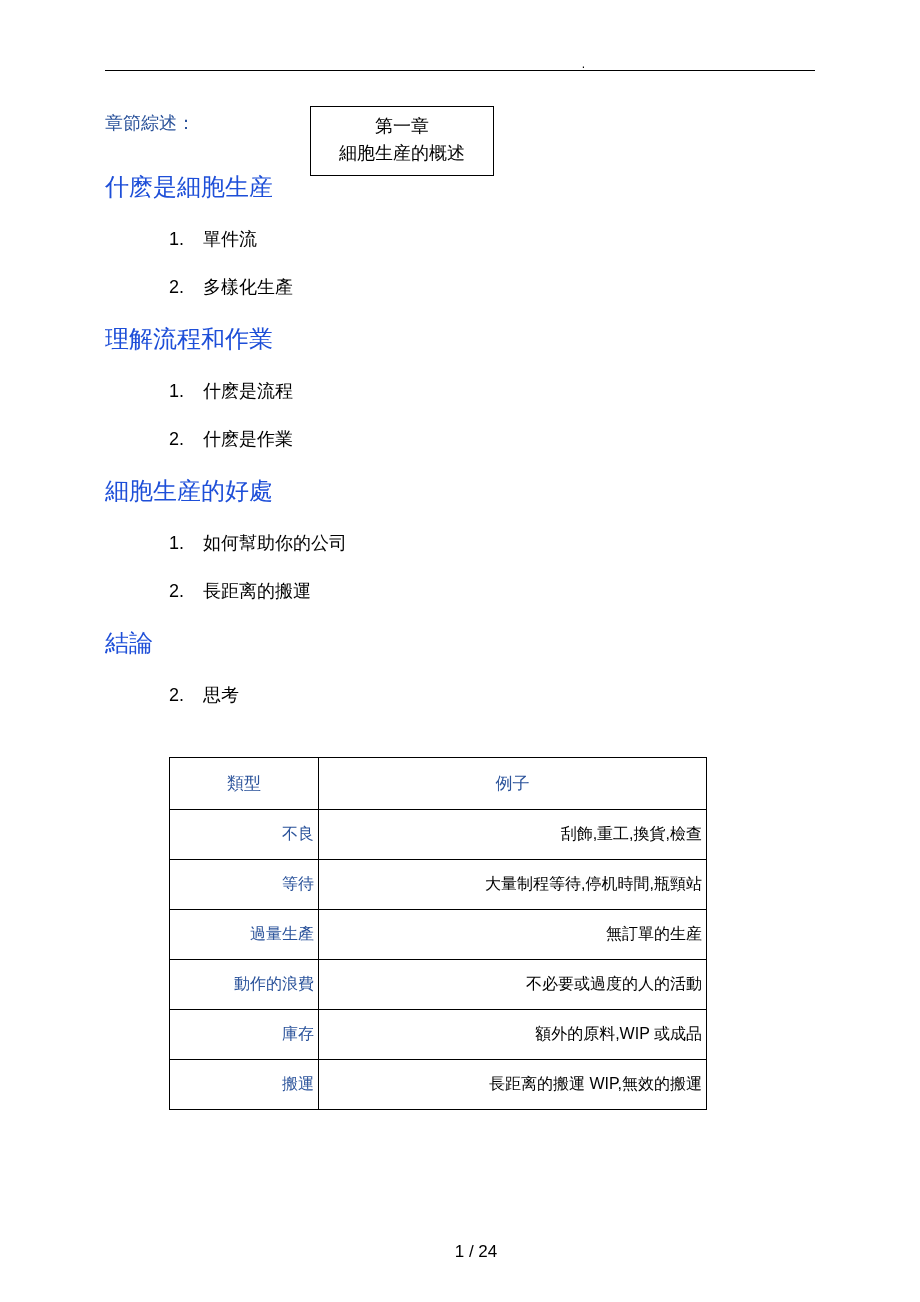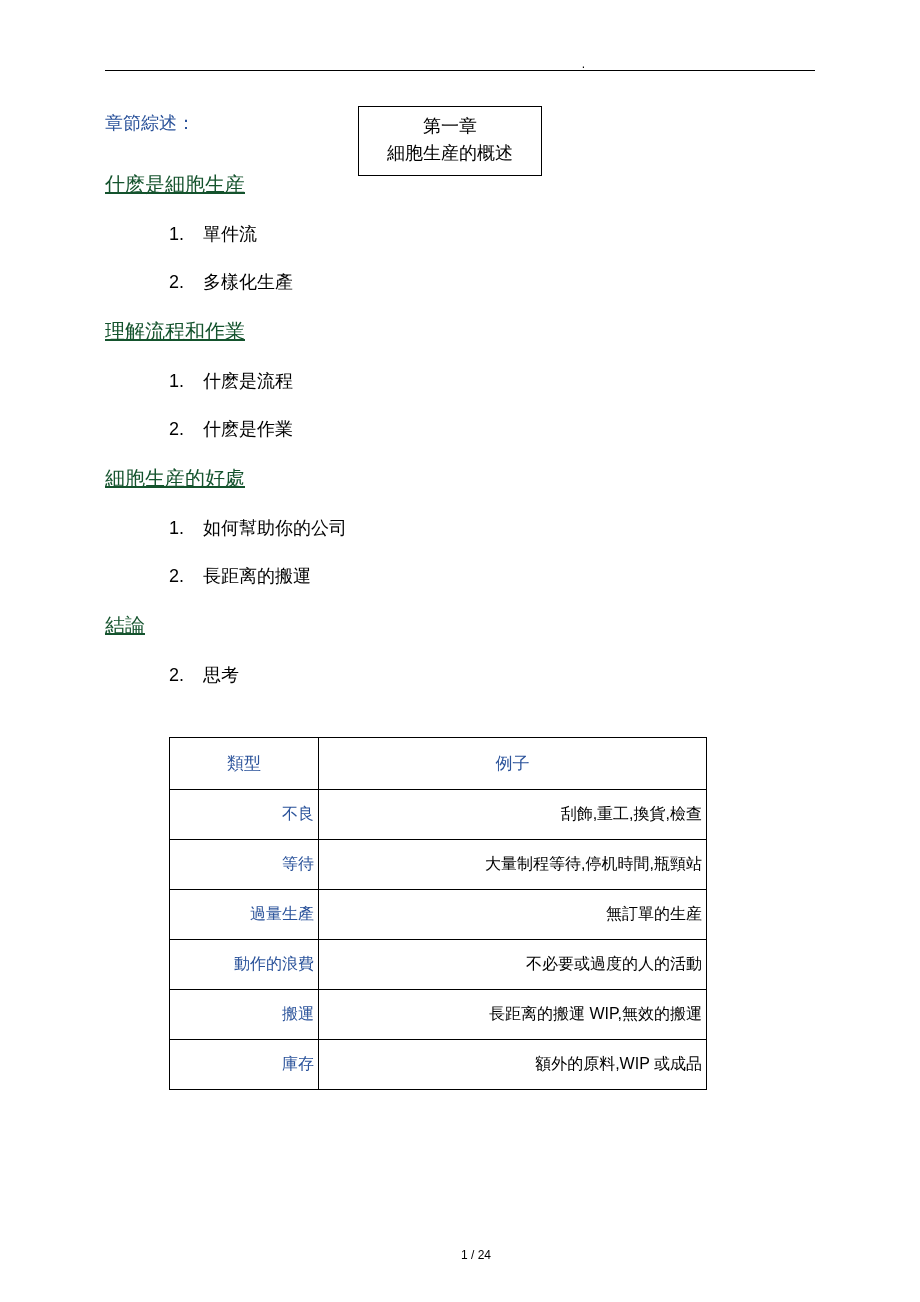--- a/index.html
+++ b/index.html
@@ -33,33 +33,31 @@
   .chapter-box {
     border: 1px solid #000;
     padding: 6px 28px 8px 28px;
     text-align: center;
     font-size: 18px;
     line-height: 1.5;
     position: absolute;
     top: 106px;
     left: 310px;
     color: #000;
-    margin-left: 48px;
   }
   .section-overview {
     font-size: 18px;
     color: #2a529a;
     margin-top: 18px;
     margin-bottom: 36px;
   }
   .section-h {
-    font-size: 20px;
-    color: #14532d;
+    font-size: 24px;
+    color: #1d4ed8;
     margin: 24px 0 18px 0;
-    text-decoration: underline;
   }
   .list {
     margin: 0 0 14px 64px;
     padding: 0;
     list-style: none;
   }
   .list li {
     font-size: 18px;
     margin: 24px 0;
   }
@@ -93,21 +91,21 @@
   }
   table.waste td.col-ex {
     padding-left: 12px;
   }
   .page-no {
     position: absolute;
     bottom: 40px;
     left: 0;
     right: 0;
     text-align: center;
-    font-size: 12px;
+    font-size: 17px;
     margin-left: 32px;
   }
 </style>
 </head>
 <body>
 
 <div class="page">
 
   <div class="top-rule"></div>
 
@@ -159,24 +157,24 @@
       </tr>
       <tr>
         <td class="col-type">過量生產</td>
         <td class="col-ex">無訂單的生産</td>
       </tr>
       <tr>
         <td class="col-type">動作的浪費</td>
         <td class="col-ex">不必要或過度的人的活動</td>
       </tr>
       <tr>
+        <td class="col-type">庫存</td>
+        <td class="col-ex">額外的原料,WIP 或成品</td>
+      </tr>
+      <tr>
         <td class="col-type">搬運</td>
         <td class="col-ex">長距离的搬運 WIP,無效的搬運</td>
-      </tr>
-      <tr>
-        <td class="col-type">庫存</td>
-        <td class="col-ex">額外的原料,WIP 或成品</td>
       </tr>
     </tbody>
   </table>
 
   <div class="page-no">1 / 24</div>
 </div>
 
 </body></html>

